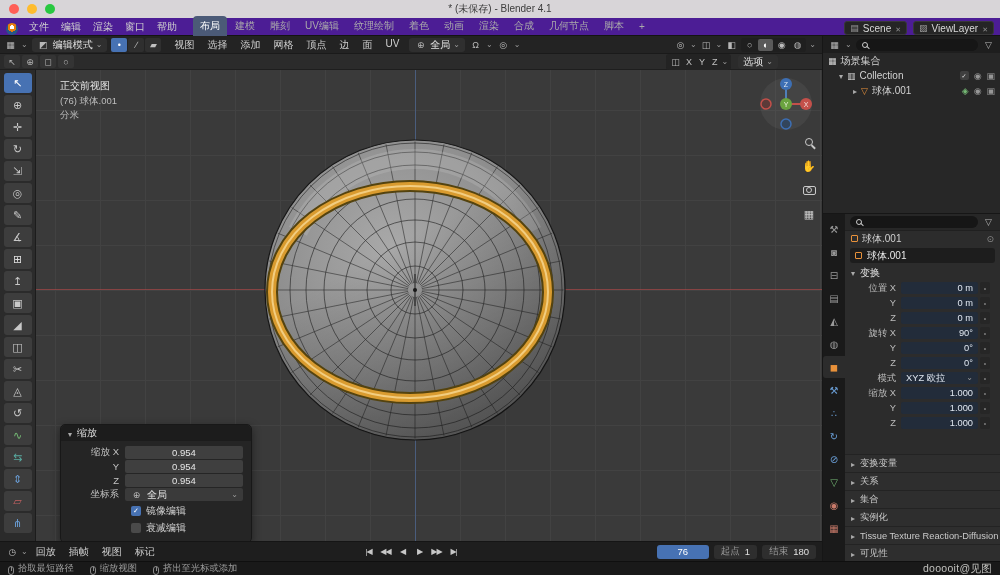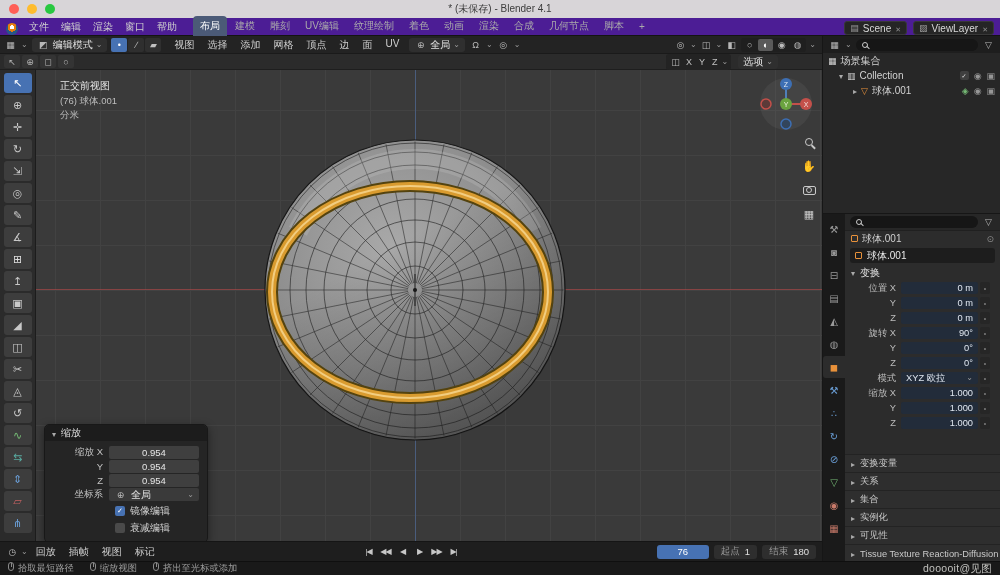--- a/index.html
+++ b/index.html
@@ -66,21 +66,21 @@
 .nav-col{position:absolute;left:764px;top:64px;display:flex;flex-direction:column;gap:8px;align-items:center}
 .nav-btn{width:18px;height:16px;display:flex;align-items:center;justify-content:center;color:#c9c9c9;font-size:11px}
 .mag{position:relative;width:8px;height:8px;border:1.5px solid #c9c9c9;border-radius:50%;display:inline-block}
 .mag::after{content:"";position:absolute;width:5px;height:1.5px;background:#c9c9c9;transform:rotate(45deg);right:-4px;bottom:-2px}
 .mag.small{width:6px;height:6px;border-width:1px}
 .mag.small::after{width:4px;height:1px;right:-3px;bottom:-1px}
 .cam-icon{position:relative;width:13px;height:9px;border:1.5px solid #c9c9c9;border-radius:2px;display:inline-block}
 .cam-icon::after{content:"";position:absolute;width:4px;height:4px;border:1.5px solid #c9c9c9;border-radius:50%;left:2px;top:0.5px}
 
 
-.op-panel{position:absolute;left:8px;top:354px;width:164px;background:rgba(36,36,36,.97);border:1px solid #181818;border-radius:5px;box-shadow:0 3px 10px rgba(0,0,0,.45)}
+.op-panel{position:absolute;left:24px;top:354px;width:192px;background:rgba(36,36,36,.97);border:1px solid #181818;border-radius:5px;box-shadow:0 3px 10px rgba(0,0,0,.45)}
 .op-header{height:16px;background:#1c1c1c;border-radius:5px 5px 0 0;display:flex;align-items:center;gap:5px;padding:0 7px;color:#dedede}
 .arr-d::after{content:"▾";font-size:8px;color:#aaa;line-height:1}
 .arr-r::after{content:"▸";font-size:8px;color:#aaa;line-height:1}
 .op-body{padding:5px 8px 7px}
 .op-row{display:flex;align-items:center;margin-bottom:1px}
 .op-label{width:56px;text-align:right;padding-right:6px;color:#c3c3c3;font-size:9.5px;white-space:nowrap}
 .op-field{flex:1;height:13px;background:#3f3f3f;border-radius:2px;display:flex;align-items:center;justify-content:center;color:#e6e6e6;font-size:9.5px}
 .op-dd{flex:1;height:13px;background:#3a3a3a;border-radius:2px;display:flex;align-items:center;gap:4px;padding:0 5px;color:#e0e0e0}
 .op-dd .caret{margin-left:auto}
 .op-check-row{display:flex;align-items:center;gap:5px;margin:3px 0 0 62px;color:#d0d0d0}
@@ -126,21 +126,21 @@
 .prop-val{flex:1;height:12.5px;background:#222c3a;border-radius:2px;display:flex;align-items:center;justify-content:flex-end;padding:0 5px;color:#dfe6ef;font-size:9.3px;gap:4px;overflow:hidden}
 .prop-val .caret{display:none}
 .prop-val.dd{justify-content:space-between}
 .prop-val.dd .caret{display:inline-flex}
 .prop-dec{width:10px;height:12.5px;background:#262626;border-radius:2px;margin-left:2px;display:flex;align-items:center;justify-content:center;flex:none}
 .prop-dec::after{content:"•";color:#7a7a7a;font-size:7px}
 .psec{height:18px;display:flex;align-items:center;gap:5px;padding:0 6px;color:#cacaca;border-top:1px solid #232323;background:#2e2e2e;font-size:9.3px;white-space:nowrap;overflow:hidden;flex:none}
 
 
 .statusbar{position:absolute;top:561px;left:0;width:1000px;height:14px;background:#191919;border-top:1px solid #0f0f0f;display:flex;align-items:center;gap:16px;padding:0 8px;font-size:9.3px;color:#9c9c9c}
-.hint{display:flex;align-items:flex-start;gap:4px}
+.hint{display:flex;align-items:flex-end;gap:4px}
 .mouse{width:6px;height:9px;border:1px solid #8a8a8a;border-radius:3px;position:relative;flex:none}
 .mouse::after{content:"";position:absolute;left:2.2px;top:0;width:1px;height:3.5px;background:#8a8a8a}
 .watermark{margin-left:auto;color:#c0c0bd;font-size:10.5px;letter-spacing:.3px}
 </style>
 </head>
 <body>
 
 <div class="app">
 
   <div class="titlebar">
@@ -676,25 +676,25 @@
           <div class="psec">
             <span class="arr-r"></span>
             <span>集合</span>
           </div>
           <div class="psec">
             <span class="arr-r"></span>
             <span>实例化</span>
           </div>
           <div class="psec">
             <span class="arr-r"></span>
-            <span>可见性</span>
+            <span>Tissue Texture Reaction-Diffusion</span>
           </div>
           <div class="psec">
             <span class="arr-r"></span>
-            <span>Tissue Texture Reaction-Diffusion</span>
+            <span>可见性</span>
           </div>
         </div>
     </div>
   </div>
 
   <div class="statusbar">
     <div style="display:flex;gap:16px">
 
     <span class="hint">
           <span class="mouse"></span>

